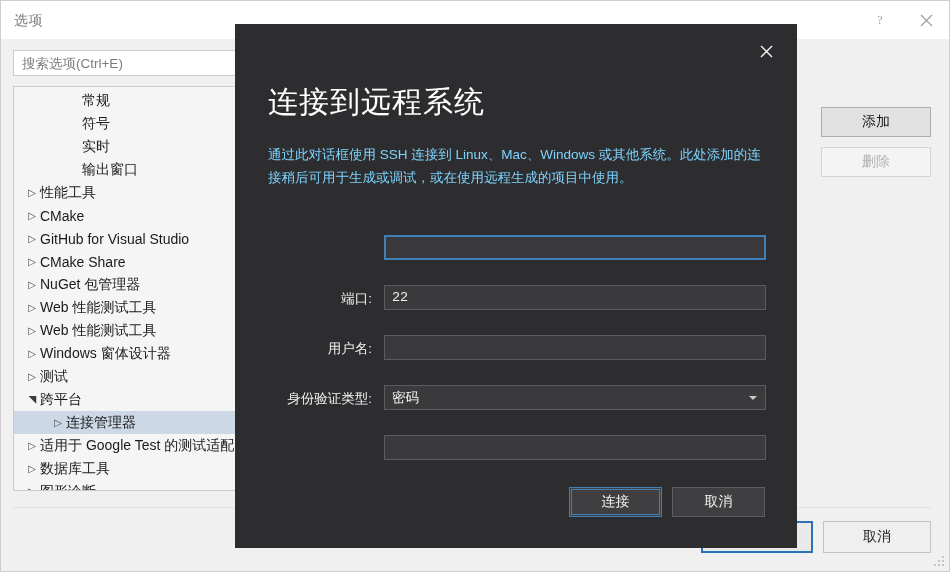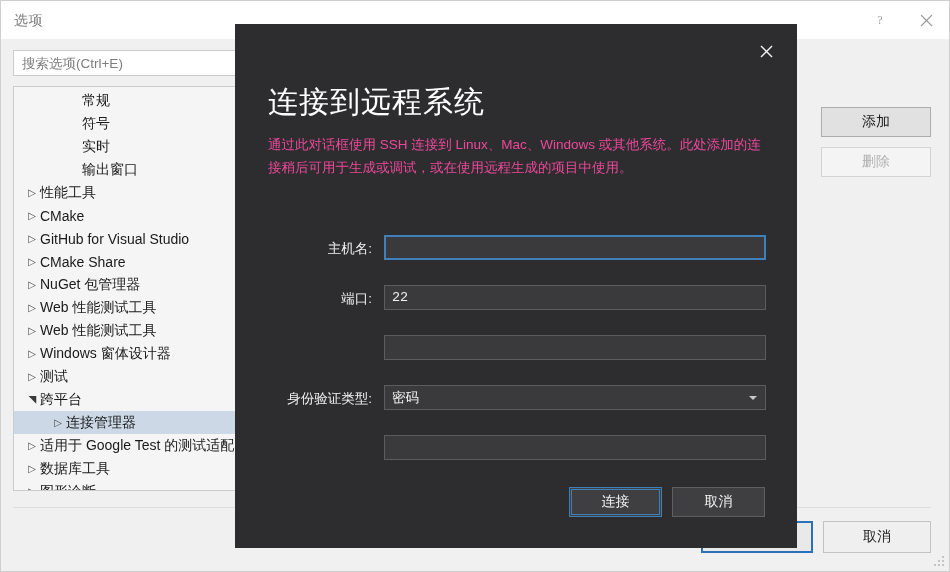--- a/index.html
+++ b/index.html
@@ -251,25 +251,25 @@
   #dialog-title {
     position: absolute;
     left: 32px; top: 57px;
     font-size: 30px;
     color: #ffffff;
     letter-spacing: 1px;
     text-align: center;
   }
   #dialog-desc {
     position: absolute;
-    left: 32px; top: 108px;
+    left: 32px; top: 118px;
     width: 503px;
     font-size: 13.5px;
     line-height: 23px;
-    color: #ec4899;
+    color: #7dd3fc;
   }
 
   
   #dialog-form {
     position: absolute;
     left: 0; top: 207px;
     width: 100%;
   }
   .form-row {
     position: relative;
@@ -488,32 +488,32 @@
       <line x1="1" y1="1" x2="12" y2="12" stroke="#f2f2f2" stroke-width="1.4"></line>
       <line x1="12" y1="1" x2="1" y2="12" stroke="#f2f2f2" stroke-width="1.4"></line>
     </svg>
   </div>
 
   <div id="dialog-title">连接到远程系统</div>
   <div id="dialog-desc">通过此对话框使用 SSH 连接到 Linux、Mac、Windows 或其他系统。此处添加的连接稍后可用于生成或调试，或在使用远程生成的项目中使用。</div>
 
   <div id="dialog-form">
       <div class="form-row">
-        <div class="form-label">主机名:</div>
         <div class="field focused">
           <input type="text" style="">
         </div>
       </div>
       <div class="form-row">
         <div class="form-label">端口:</div>
         <div class="field">
           <input type="text" value="22" style="">
         </div>
       </div>
       <div class="form-row">
+        <div class="form-label">用户名:</div>
         <div class="field">
           <input type="text" style="">
         </div>
       </div>
       <div class="form-row">
         <div class="form-label">身份验证类型:</div>
         <div class="field select">
           <span>密码</span>
           <span class="caret"></span>
         </div>

